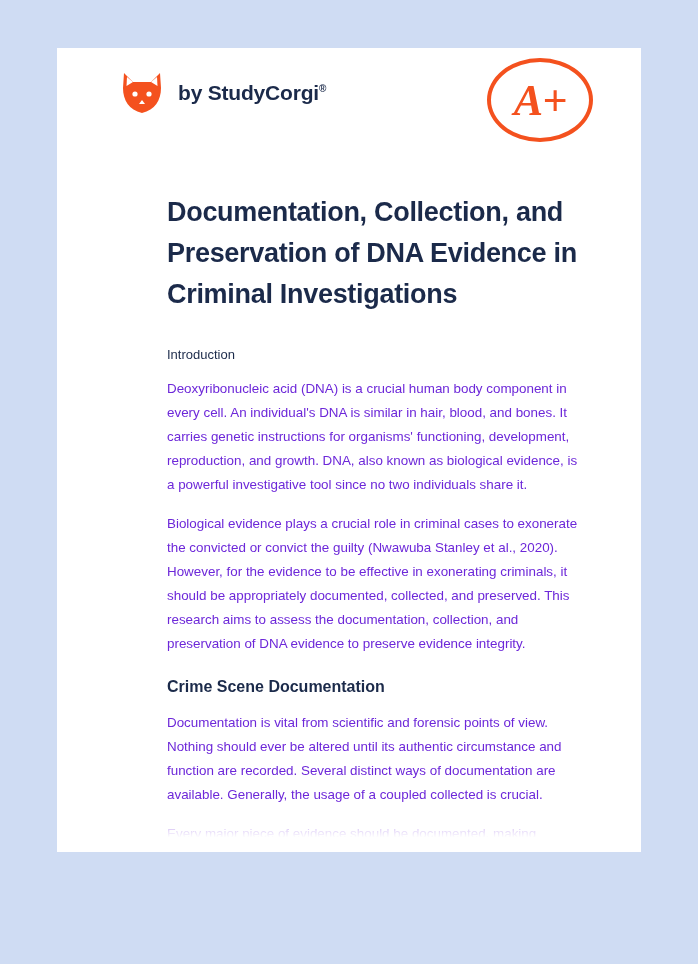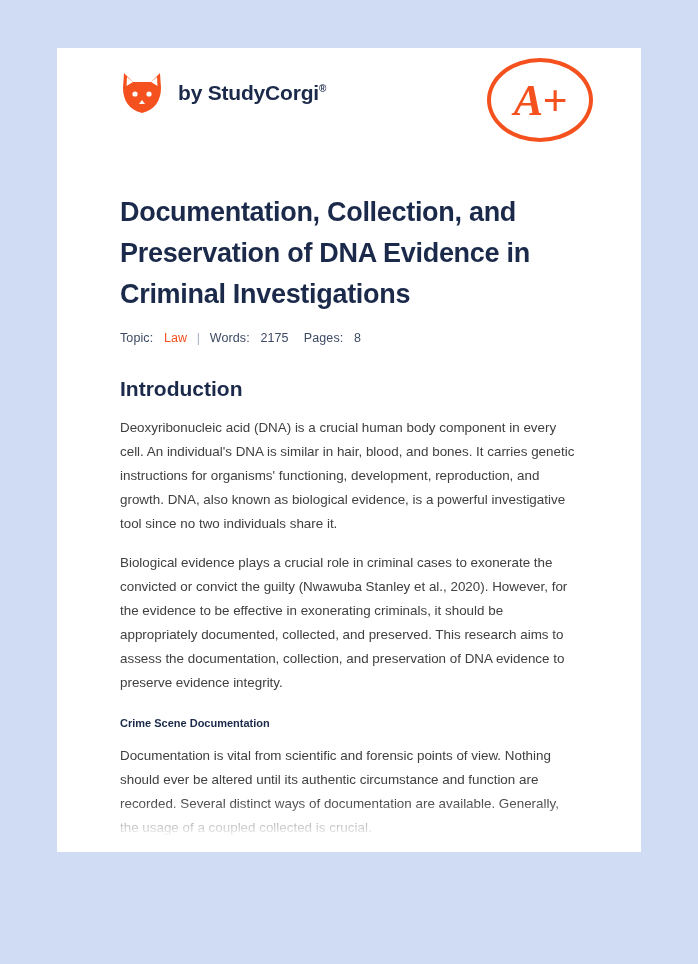--- a/index.html
+++ b/index.html
@@ -76,20 +76,21 @@
     text-align: center;
     color: #f4511e;
     font-family: "Liberation Serif", serif;
     font-size: 44px;
     font-weight: bold;
     font-style: italic;
     letter-spacing: -1px;
   }
   .content {
     padding: 0 63px;
+    margin-left: 47px;
   }
   h1.title {
     font-size: 27px;
     line-height: 1.52;
     color: #1b2a4a;
     font-weight: bold;
     margin: 40px 0 0 0;
     letter-spacing: -0.3px;
   }
   .meta {
@@ -104,35 +105,35 @@
   }
   .meta .sep {
     color: #a8b2c4;
     margin: 0 6px;
   }
   .meta .gap {
     display: inline-block;
     width: 8px;
   }
   h2.section {
-    font-size: 21px;
+    font-size: 13px;
     color: #1b2a4a;
-    font-weight: bold;
+    font-weight: normal;
     margin: 32px 0 0 0;
   }
   h3.subsection {
-    font-size: 11px;
+    font-size: 16px;
     color: #1b2a4a;
     font-weight: bold;
     margin: 22px 0 0 0;
   }
   p.body-text {
     font-size: 13.4px;
     line-height: 1.79;
-    color: #404040;
+    color: #6d28d9;
     margin: 15px 0 0 0;
   }
   .fade {
     position: absolute;
     left: 0;
     right: 0;
     bottom: 0;
     height: 52px;
     background: linear-gradient(to bottom, rgba(255,255,255,0), #ffffff 72%);
     pointer-events: none;
@@ -161,33 +162,20 @@
     <div class="grade-badge">
       <div class="ellipse"></div>
       <div class="grade-text">A+</div>
     </div>
   </div>
 
   <div class="content">
 
     <h1 class="title">Documentation, Collection, and Preservation of DNA Evidence in Criminal Investigations</h1>
 
-    <div class="meta">
-      <span>Topic:</span>
-      <span>&nbsp;</span>
-      <a href="#">Law</a>
-      <span class="sep">|</span>
-      <span>Words:</span>
-      <span>&nbsp;</span>
-      <span>2175</span>
-      <span class="gap"></span>
-      <span>Pages:</span>
-      <span>&nbsp;</span>
-      <span>8</span>
-    </div>
 
     <h2 class="section">Introduction</h2>
     <p class="body-text">Deoxyribonucleic acid (DNA) is a crucial human body component in every cell. An individual's DNA is similar in hair, blood, and bones. It carries genetic instructions for organisms' functioning, development, reproduction, and growth. DNA, also known as biological evidence, is a powerful investigative tool since no two individuals share it.</p>
     <p class="body-text">Biological evidence plays a crucial role in criminal cases to exonerate the convicted or convict the guilty (Nwawuba Stanley et al., 2020). However, for the evidence to be effective in exonerating criminals, it should be appropriately documented, collected, and preserved. This research aims to assess the documentation, collection, and preservation of DNA evidence to preserve evidence integrity.</p>
 
     <h3 class="subsection">Crime Scene Documentation</h3>
     <p class="body-text">Documentation is vital from scientific and forensic points of view. Nothing should ever be altered until its authentic circumstance and function are recorded. Several distinct ways of documentation are available. Generally, the usage of a coupled collected is crucial.</p>
     <p class="body-text">Every major piece of evidence should be documented, making documentation the first step in processing DNA evidence (Meakin et al.,</p>
 
   </div>

